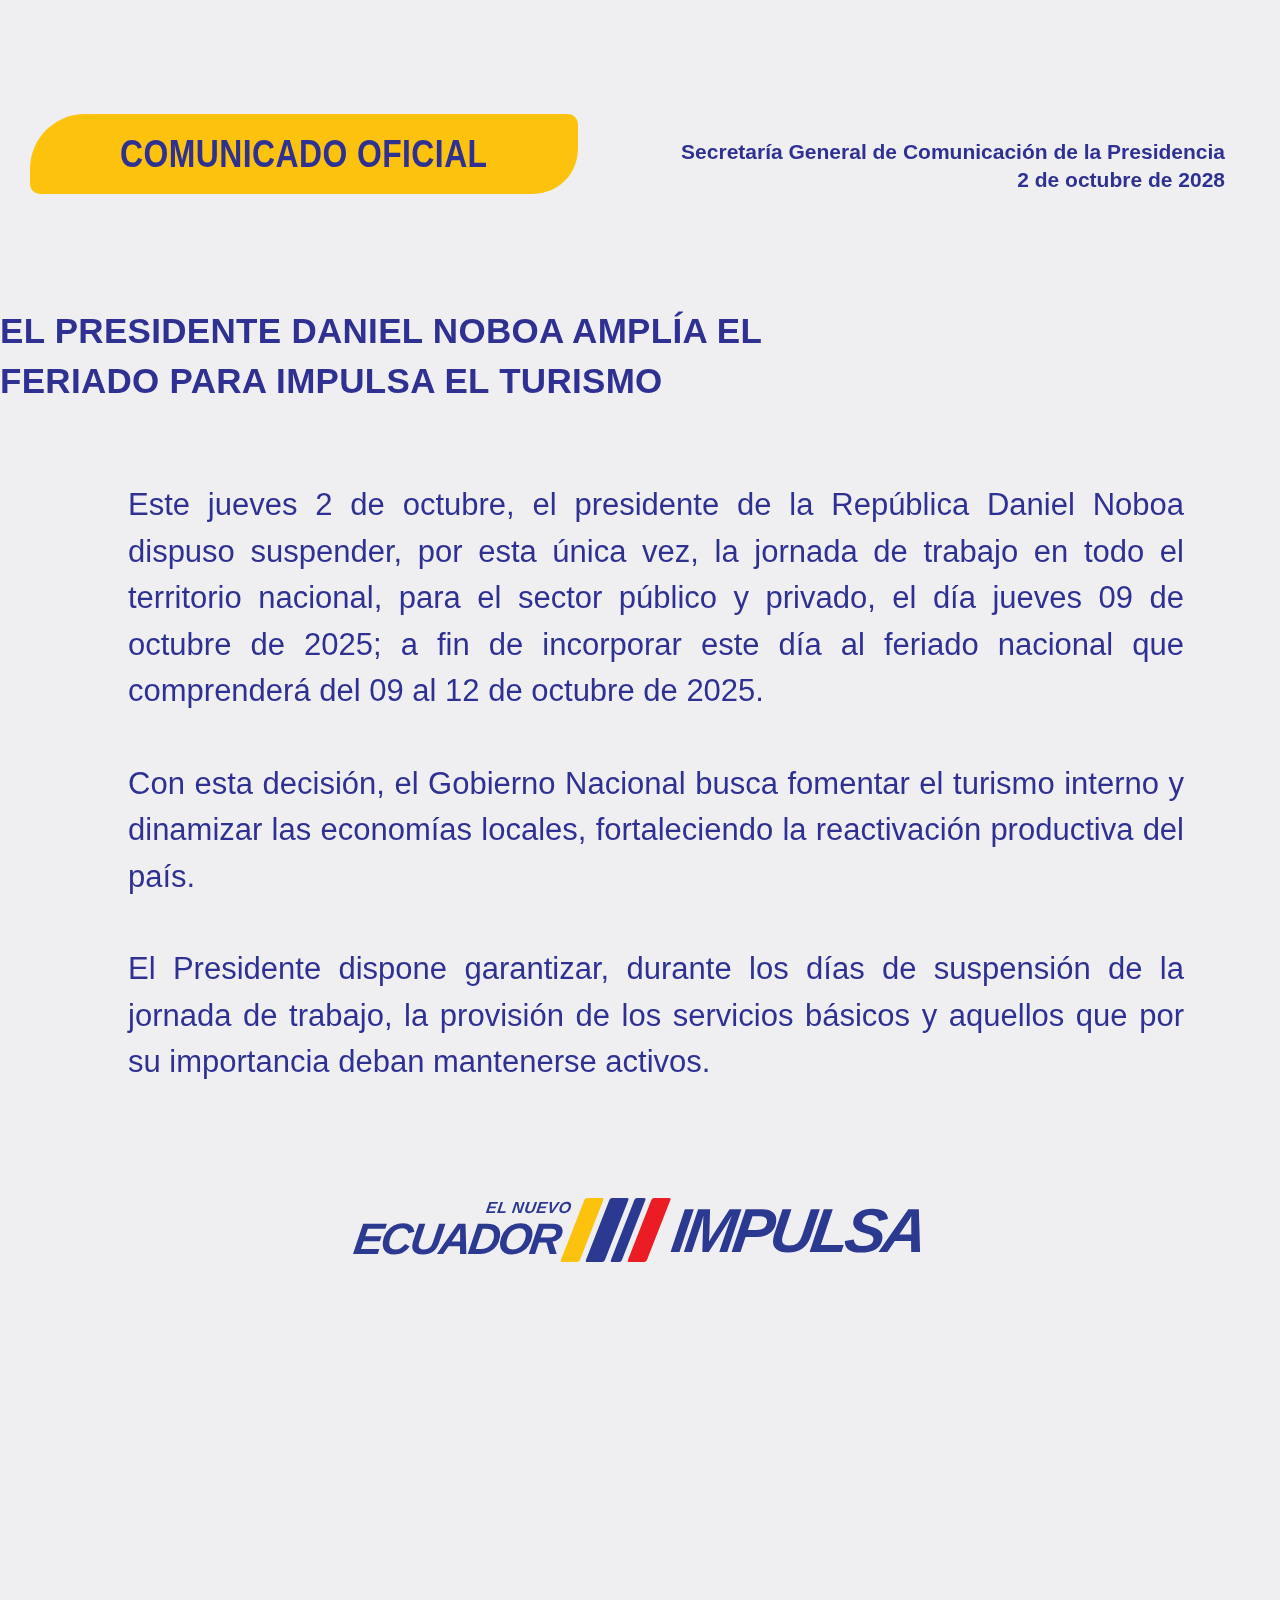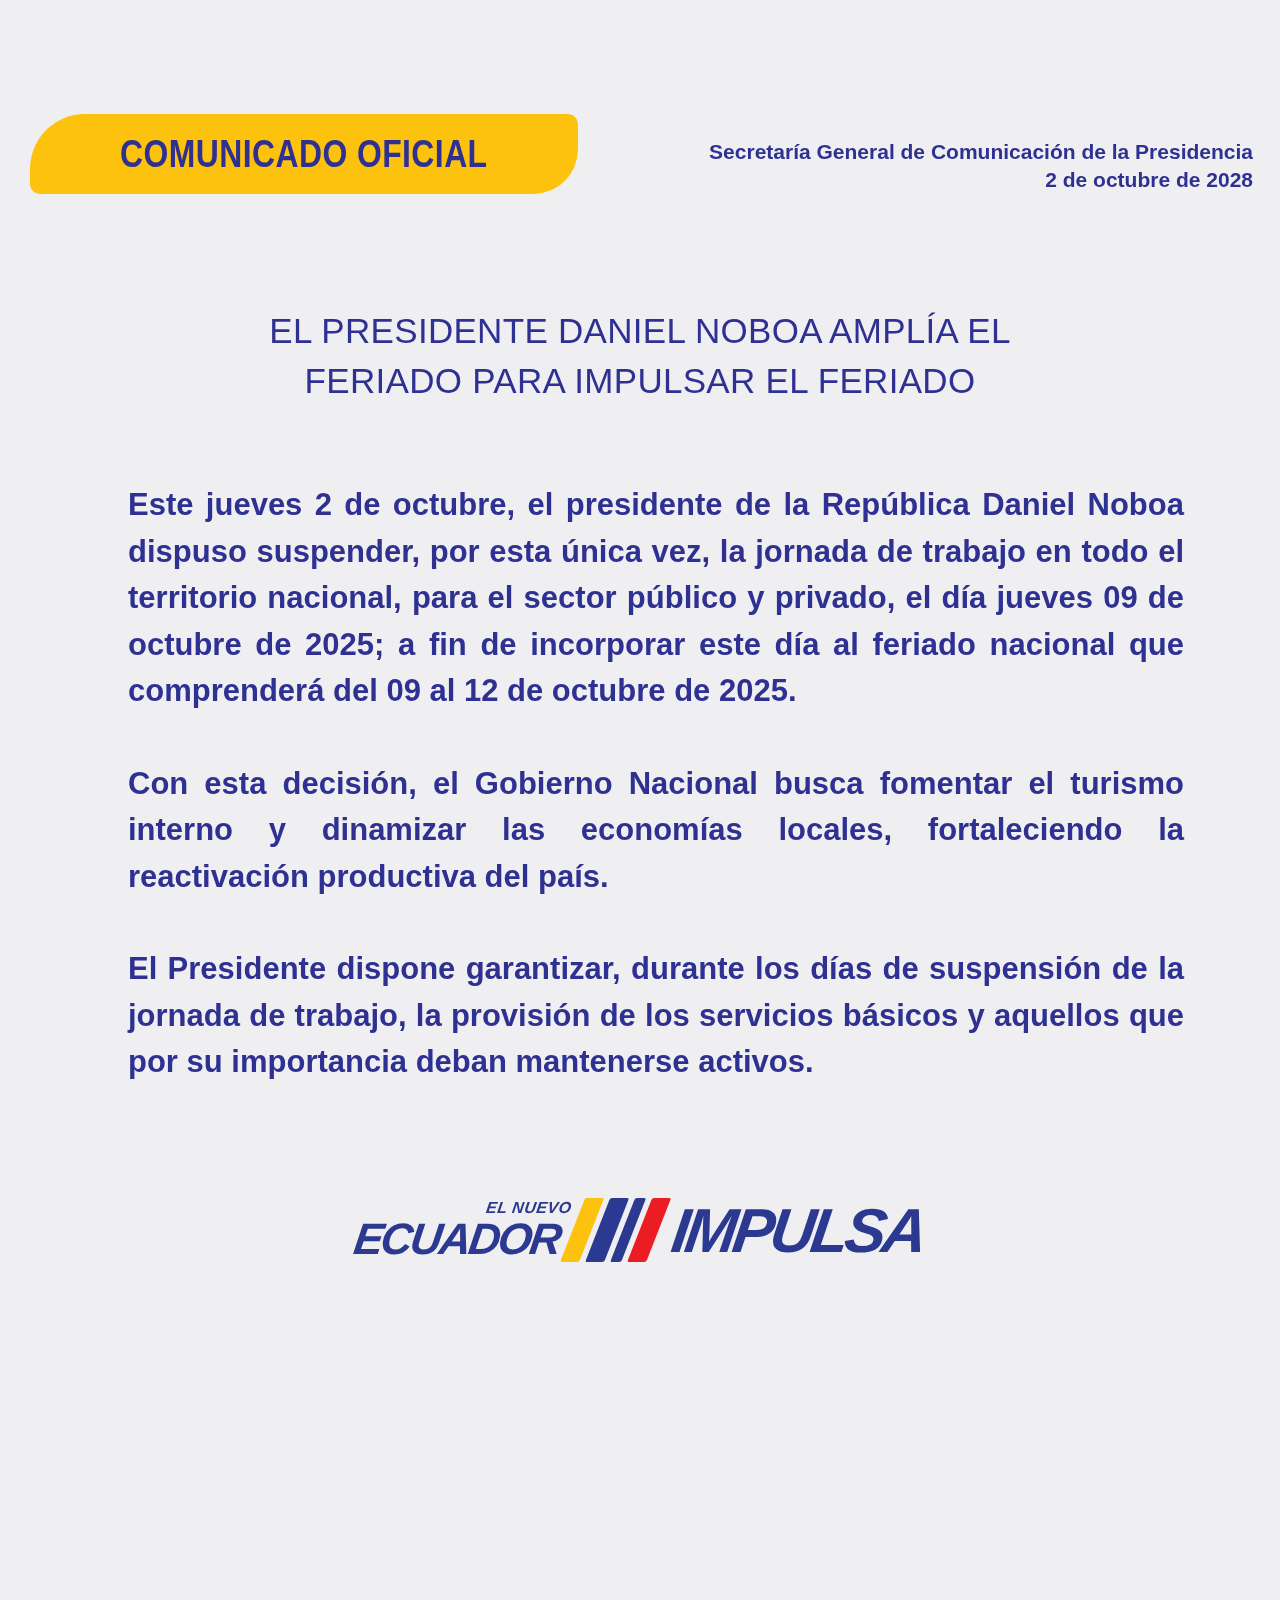--- a/index.html
+++ b/index.html
@@ -39,38 +39,37 @@
     font-size:38px;
     font-weight:bold;
     letter-spacing:0.5px;
     transform:scaleX(0.84);
     white-space:nowrap;
     color:var(--ink);
   }
   .header-info{
     flex:1;
     text-align:right;
-    padding-right:27px;
+    padding-right:55px;
     font-size:21px;
     font-weight:bold;
     line-height:28px;
   }
   
   .title{
     margin-top:112px;
-    text-align:center;
-    font-weight:normal;
+    text-align:left;
+    font-weight:bold;
     font-size:35px;
     line-height:50px;
     letter-spacing:0.3px;
   }
   
   .content{
     margin:76px 96px 0 128px;
-    font-weight:bold;
   }
   .content p{
     font-size:31px;
     line-height:46.5px;
     text-align:justify;
     margin-bottom:46px;
   }
   
   .footer{
     margin-top:112px;
@@ -134,21 +133,21 @@
       <span class="badge-label">COMUNICADO OFICIAL</span>
     </div>
     <div class="header-info">
       <div>Secretaría General de Comunicación de la Presidencia</div>
       <div>2 de octubre de 2028</div>
     </div>
   </header>
 
   <h1 class="title">
     <div>EL PRESIDENTE DANIEL NOBOA AMPLÍA EL</div>
-    <div>FERIADO PARA IMPULSAR EL FERIADO</div>
+    <div>FERIADO PARA IMPULSA EL TURISMO</div>
   </h1>
 
   <main class="content">
     <p>Este jueves 2 de octubre, el presidente de la República Daniel Noboa dispuso suspender, por esta única vez, la jornada de trabajo en todo el territorio nacional, para el sector público y privado, el día jueves 09 de octubre de 2025; a fin de incorporar este día al feriado nacional que comprenderá del 09 al 12 de octubre de 2025.</p>
     <p>Con esta decisión, el Gobierno Nacional busca fomentar el turismo interno y dinamizar las economías locales, fortaleciendo la reactivación productiva del país.</p>
     <p>El Presidente dispone garantizar, durante los días de suspensión de la jornada de trabajo, la provisión de los servicios básicos y aquellos que por su importancia deban mantenerse activos.</p>
   </main>
 
   <footer class="footer">
     <div class="logo-row">

